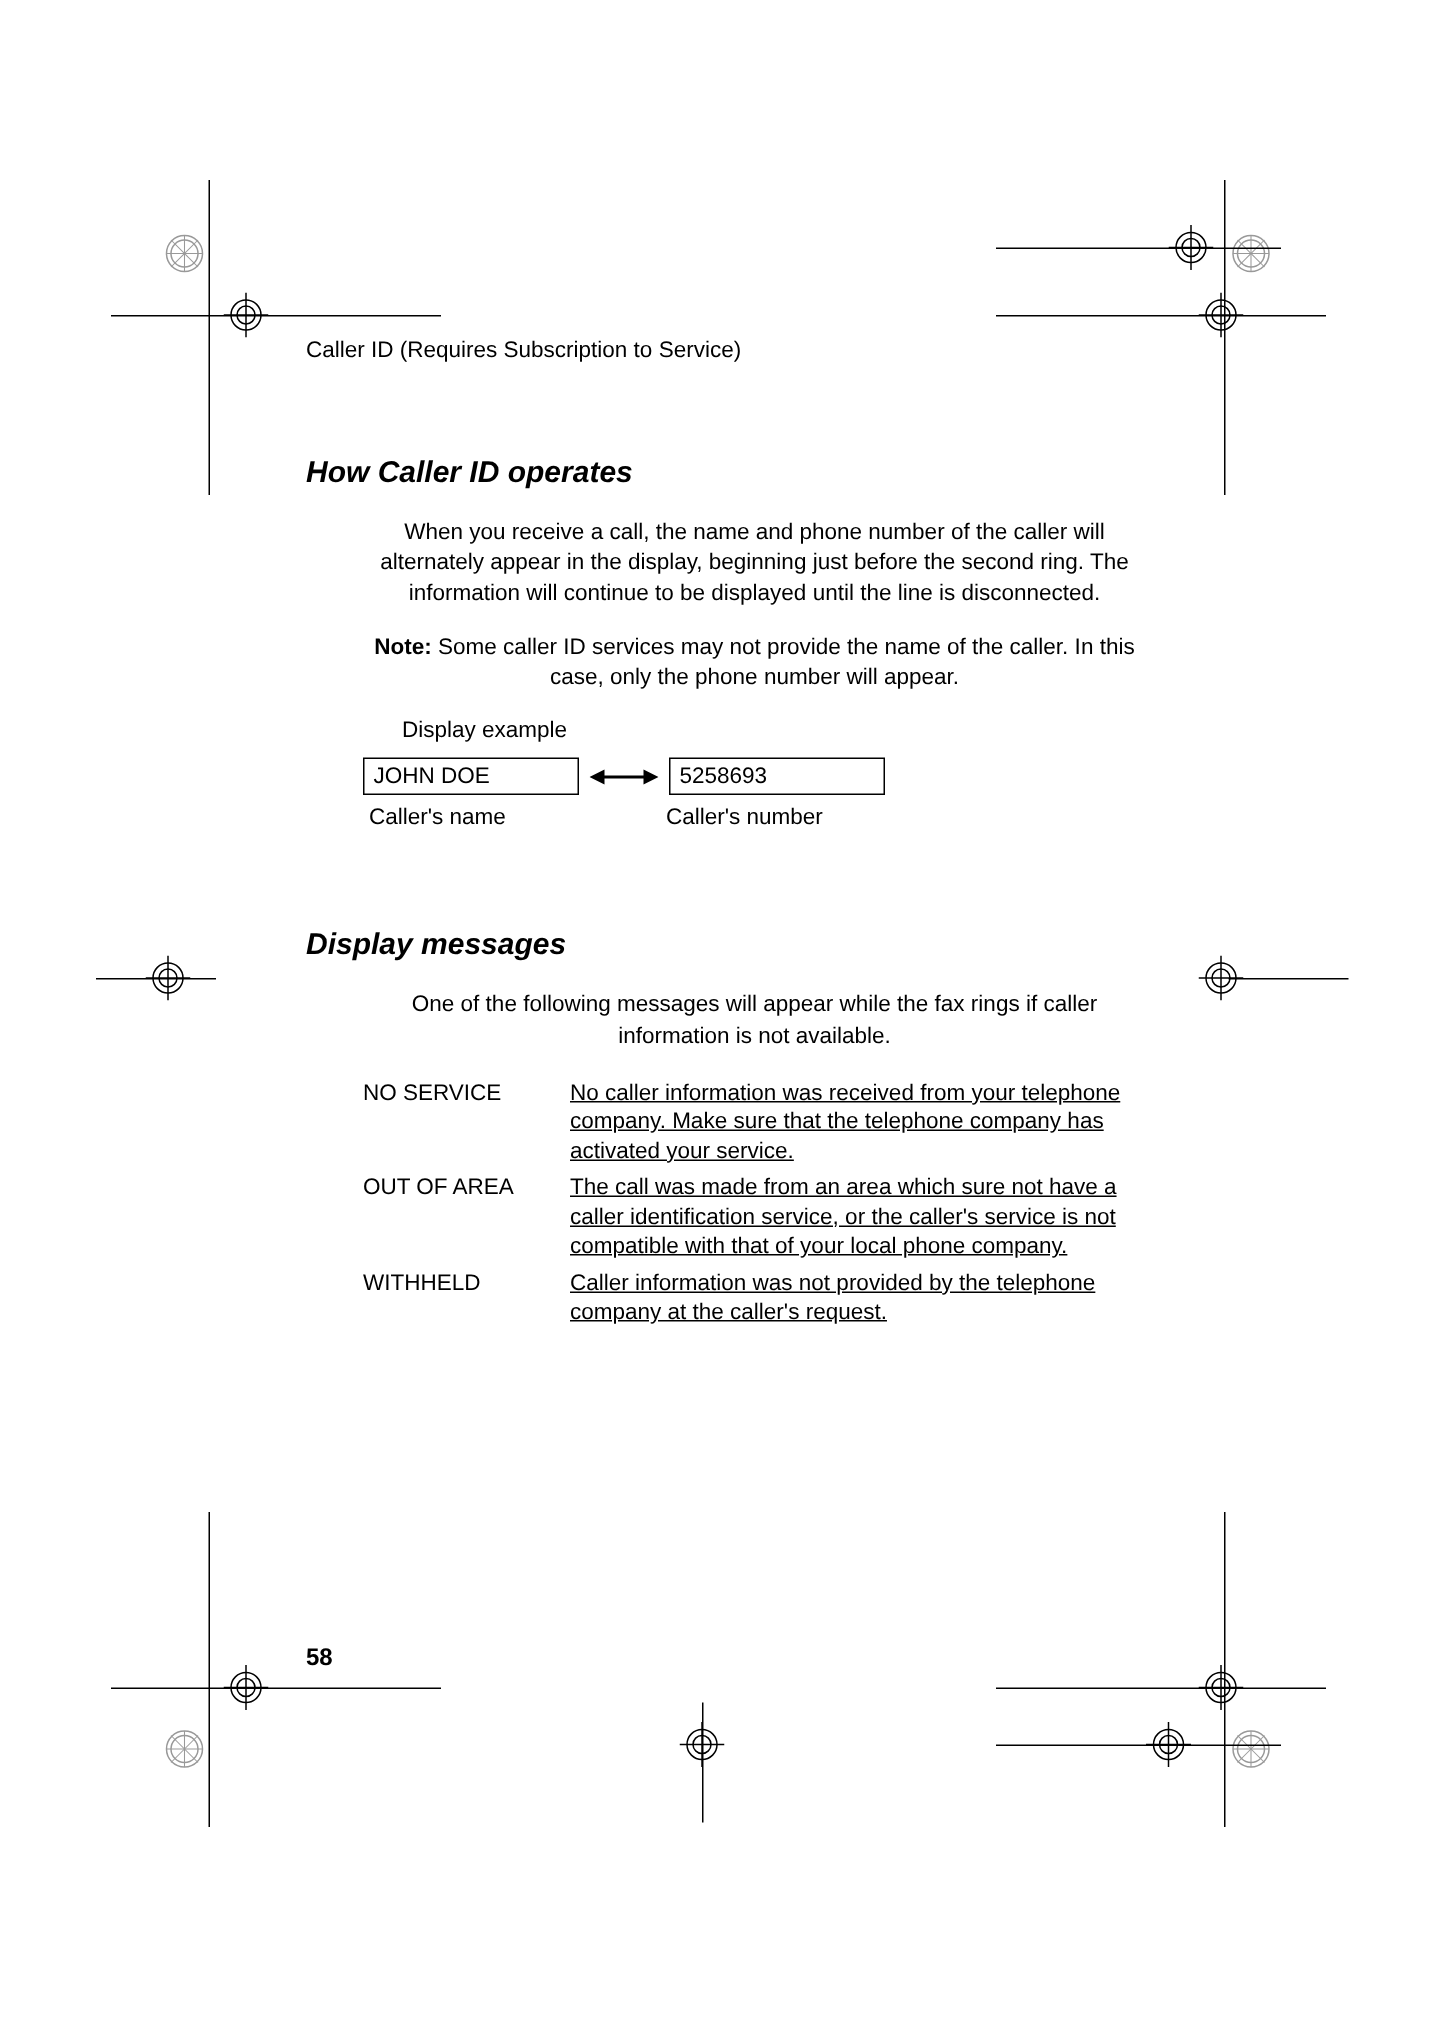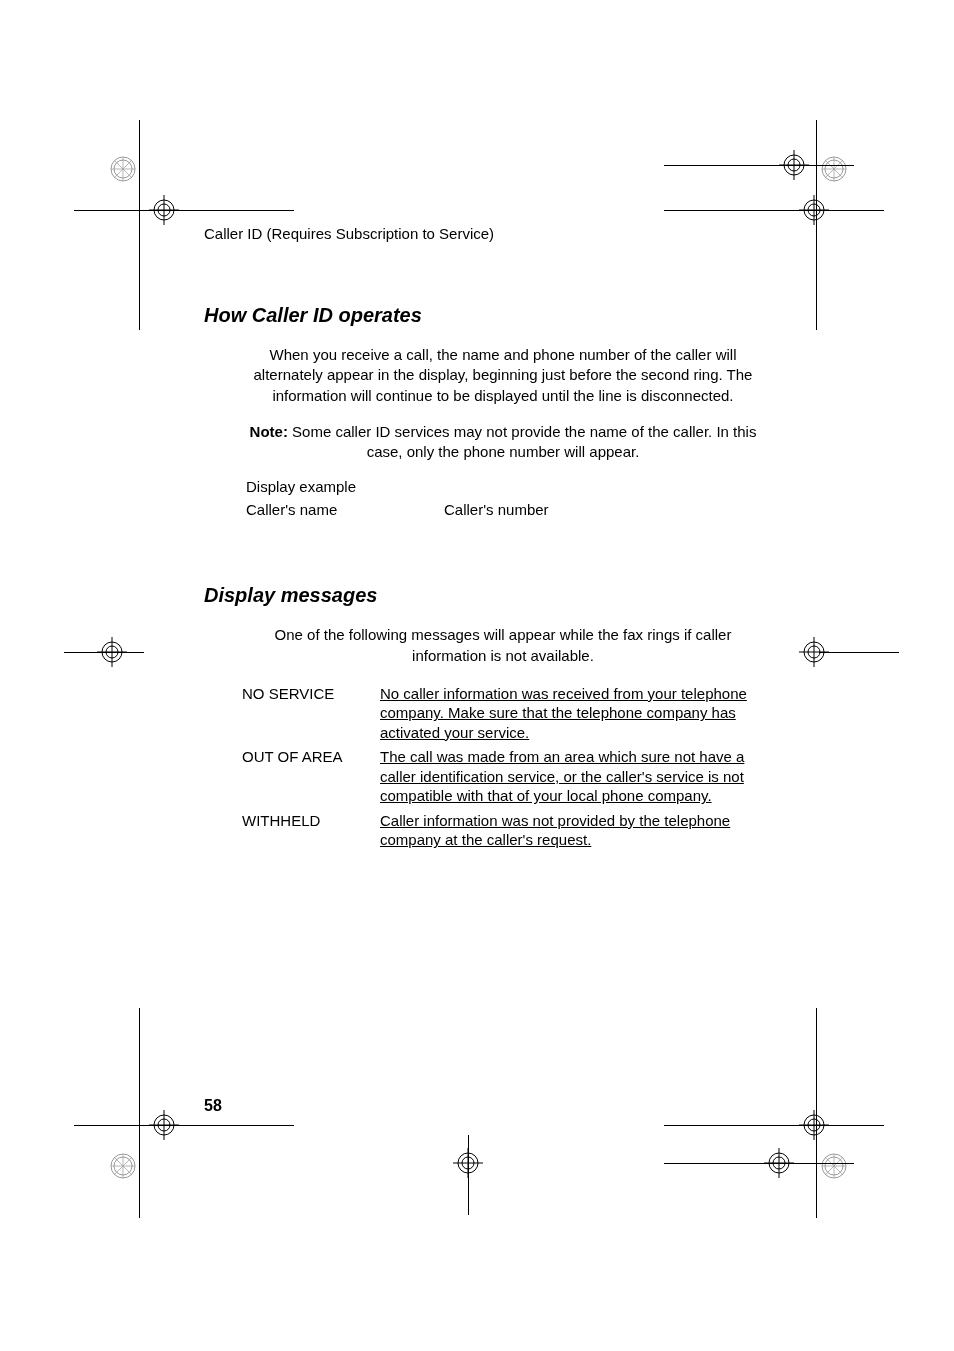--- a/index.html
+++ b/index.html
@@ -41,21 +41,21 @@
     text-align: center;
   }
   .note-para {
     margin-top: 16px;
   }
   .note-label {
     font-weight: bold;
   }
   .example-label {
     margin-top: 16px;
-    margin-left: 42px;
+    margin-left: 64px;
     font-size: 15px;
   }
   .example-row {
     display: flex;
     align-items: center;
     margin-top: 10px;
     margin-left: 38px;
     font-size: 15px;
   }
   .disp-box {
@@ -319,20 +319,31 @@
     <div class="section-title">How Caller ID operates</div>
 
     <div class="body-block">When you receive a call, the name and phone number of the caller will alternately appear in the display, beginning just before the second ring. The information will continue to be displayed until the line is disconnected.</div>
 
     <div class="body-block note-para">
       <span class="note-label">Note:</span><span> Some caller ID services may not provide the name of the caller. In this case, only the phone number will appear.</span>
     </div>
 
     <div class="example-label">Display example</div>
 
+    <div class="example-row">
+      <div class="disp-box">JOHN DOE</div>
+      <div class="arrow-cell">
+        <svg class="arrow-svg" viewBox="0 0 46 14">
+          <line x1="6" y1="7" x2="40" y2="7" stroke="#000" stroke-width="2"></line>
+          <polygon points="0,7 10,2 10,12" fill="#000"></polygon>
+          <polygon points="46,7 36,2 36,12" fill="#000"></polygon>
+        </svg>
+      </div>
+      <div class="disp-box">5258693</div>
+    </div>
 
     <div class="example-sub">
       <div class="sub-left">Caller's name</div>
       <div class="sub-gap"></div>
       <div>Caller's number</div>
     </div>
 
     <div class="section-title" style="margin-top:66px">Display messages</div>
 
     <div class="body-block">One of the following messages will appear while the fax rings if caller information is not available.</div>

